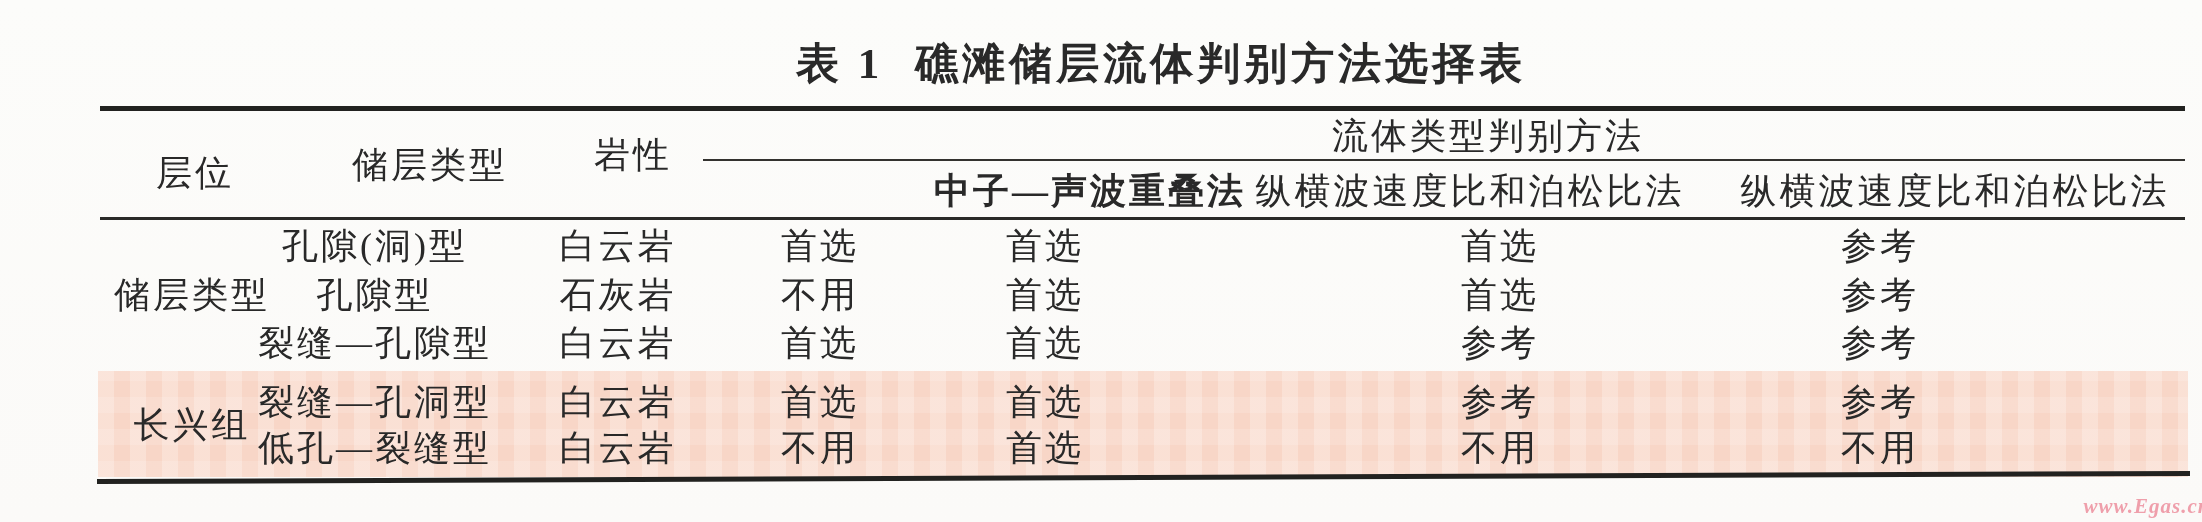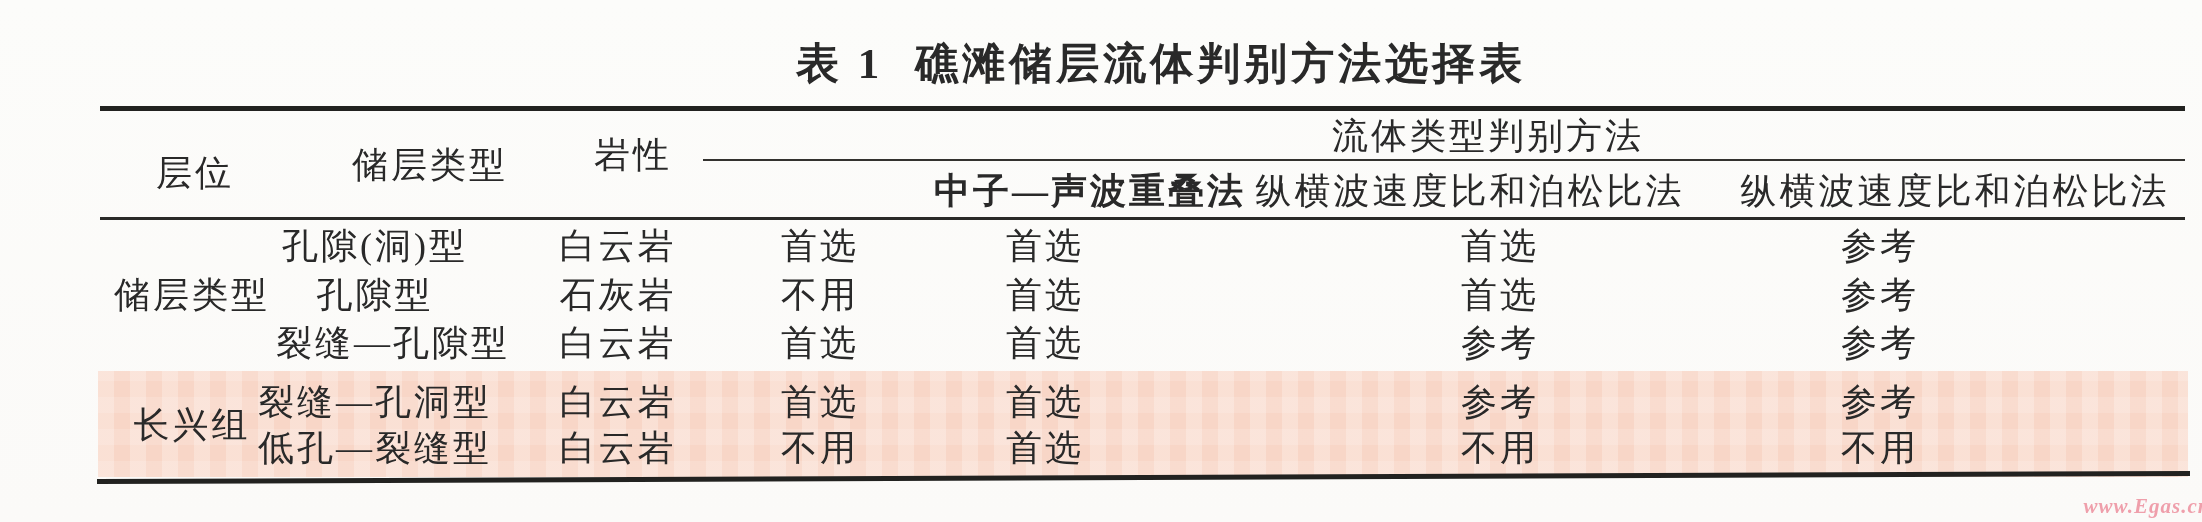--- a/index.html
+++ b/index.html
@@ -103,21 +103,21 @@
   <span class="txt" style="left:1500px; top:246px;">首选</span>
   <span class="txt" style="left:1880px; top:246px;">参考</span>
 
   <span class="txt" style="left:618px;  top:295px;">石灰岩</span>
   <span class="txt" style="left:375px;  top:295px;">孔隙型</span>
   <span class="txt" style="left:820px;  top:295px;">不用</span>
   <span class="txt" style="left:1045px; top:295px;">首选</span>
   <span class="txt" style="left:1500px; top:295px;">首选</span>
   <span class="txt" style="left:1880px; top:295px;">参考</span>
 
-  <span class="txt" style="left:375px;  top:343px;margin-left:18px;">裂缝—孔隙型</span>
+  <span class="txt" style="left:375px;  top:343px;">裂缝—孔隙型</span>
   <span class="txt" style="left:618px;  top:343px;">白云岩</span>
   <span class="txt" style="left:820px;  top:343px;">首选</span>
   <span class="txt" style="left:1045px; top:343px;">首选</span>
   <span class="txt" style="left:1500px; top:343px;">参考</span>
   <span class="txt" style="left:1880px; top:343px;">参考</span>
 
   <span class="txt" style="left:375px;  top:402px;">裂缝—孔洞型</span>
   <span class="txt" style="left:618px;  top:402px;">白云岩</span>
   <span class="txt" style="left:820px;  top:402px;">首选</span>
   <span class="txt" style="left:1045px; top:402px;">首选</span>

